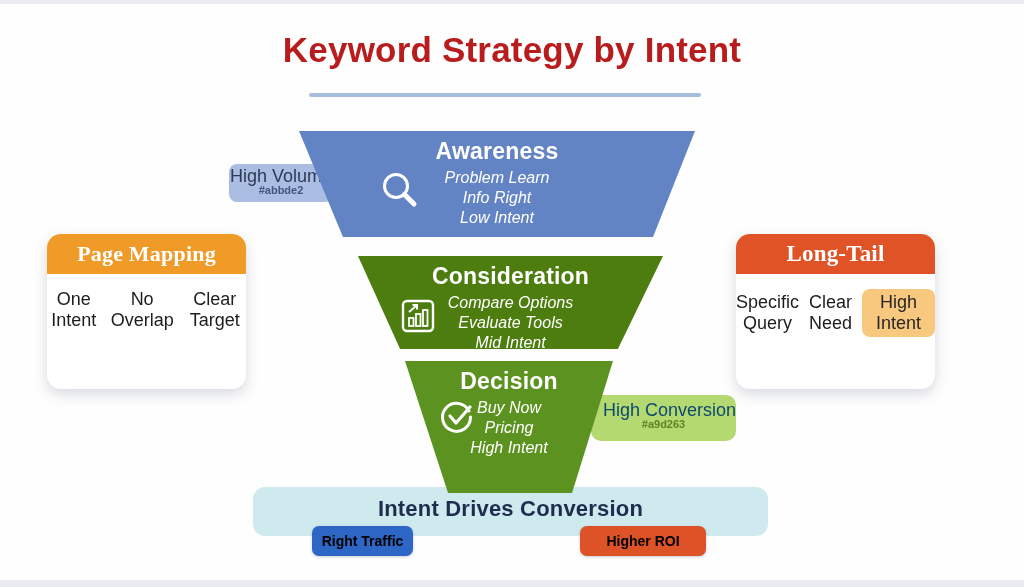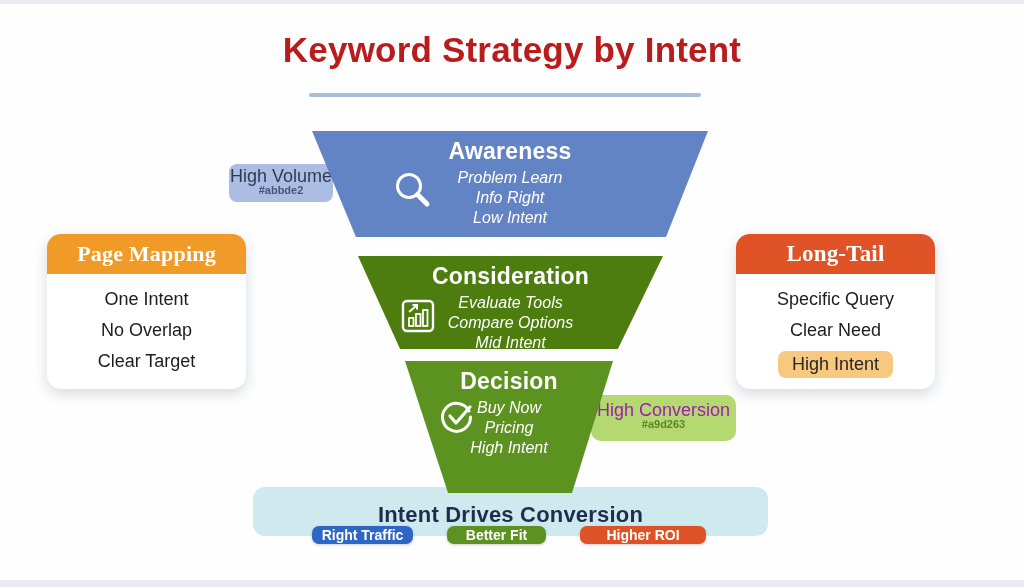--- a/index.html
+++ b/index.html
@@ -19,21 +19,21 @@
     letter-spacing: 0.2px;
   }
   .title-underline {
     position: absolute; left: 309px; top: 93px; width: 392px; height: 4px;
     background: #a8bedd; border-radius: 2px;
   }
 
   
   .stage { position: absolute; text-align: center; color: #ffffff; z-index: 2; }
   .stage-awareness {
-    left: 312px; top: 131px; width: 396px; height: 106px; background: #6384c4;
+    left: 299px; top: 131px; width: 396px; height: 106px; background: #6384c4;
     clip-path: polygon(0 0, 100% 0, 89.4% 100%, 11.1% 100%);
   }
   .stage-consideration {
     left: 358px; top: 256px; width: 305px; height: 93px; background: #4d7c0f;
     clip-path: polygon(0 0, 100% 0, 85.2% 100%, 13.8% 100%);
   }
   .stage-decision {
     left: 405px; top: 361px; width: 208px; height: 132px; background: #5c9320;
     clip-path: polygon(0 0, 100% 0, 80.3% 100%, 20.7% 100%);
   }
@@ -49,54 +49,54 @@
   .tag-high-volume {
     left: 229px; top: 164px; width: 104px; height: 38px;
     background: #abbde2; padding-top: 4px;
   }
   .tag-high-conversion {
     left: 591px; top: 395px; width: 145px; height: 46px;
     background: #b3d970; border-radius: 10px; padding-top: 7px;
   }
   .tag-label { font-size: 18px; font-weight: 400; color: #2c3a55; line-height: 16px; }
   .tag-hex { font-size: 11px; font-weight: 600; color: #45547a; line-height: 13px; }
-  .tag-high-conversion .tag-label { color: #a21caf; }
+  .tag-high-conversion .tag-label { color: #0c4a6e; text-align: right; }
   .tag-high-conversion .tag-hex { color: #5d8526; }
 
   
   .side-card {
     position: absolute; top: 234px; width: 199px; height: 155px;
     background: #ffffff; border-radius: 14px;
     box-shadow: 0 5px 14px rgba(40,50,80,0.18);
     overflow: hidden; text-align: center; z-index: 3;
   }
   .card-left { left: 47px; }
   .card-right { left: 736px; }
   .card-header { height: 40px; display: flex; align-items: center; justify-content: center; font-family: Liberation Serif, serif; }
   .card-left .card-header { background: #f09a28; }
   .card-right .card-header { background: #df5327; }
   .card-title { color: #ffffff; font-weight: bold; font-size: 22px; letter-spacing: 0.2px; }
   .card-right .card-title { font-size: 23px; }
-  .card-body { padding-top: 15px; display: flex; flex-direction: column; align-items: center; gap: 10px; }
+  .card-body { padding-top: 15px; display: flex; flex-direction: row; align-items: center; gap: 10px; }
   .card-item { font-size: 18px; color: #1d1d1f; line-height: 21px; }
   .card-item-highlight {
     display: inline-block; background: #f8c87e; border-radius: 8px;
     padding: 3px 14px; font-size: 18px; color: #272727; line-height: 21px;
   }
 
   
   .banner {
     position: absolute; left: 253px; top: 487px; width: 515px; height: 49px;
     background: #cfeaee; border-radius: 12px; text-align: center; z-index: 1;
   }
-  .banner-title { font-size: 22px; font-weight: bold; color: #1e2c4e; margin-top: 15px; letter-spacing: 0.2px; }
+  .banner-title { font-size: 22px; font-weight: bold; color: #1e2c4e; margin-top: 9px; letter-spacing: 0.2px; }
   .chip {
-    position: absolute; top: 526px; height: 18px; border-radius: 7px; z-index: 2;
+    position: absolute; top: 526px; height: 30px; border-radius: 7px; z-index: 2;
     display: flex; align-items: center; justify-content: center;
-    color: #ffffff; font-size: 14px; font-weight: 600;
+    color: #000000; font-size: 14px; font-weight: 600;
     box-shadow: 0 1px 3px rgba(40,50,80,0.25);
   }
   .chip-right-traffic { left: 312px; width: 101px; background: #2d66c4; }
   .chip-better-fit   { left: 447px; width: 99px;  background: #5c9320; }
   .chip-higher-roi   { left: 580px; width: 126px; background: #dd5226; }
 </style>
 </head>
 <body>
 
 <div class="stage-canvas">
@@ -136,22 +136,22 @@
         <rect x="2" y="2" width="30" height="30" rx="4" stroke="#ffffff" stroke-width="2.4"></rect>
         <rect x="8" y="19" width="4.5" height="8" stroke="#ffffff" stroke-width="1.8"></rect>
         <rect x="15" y="15" width="4.5" height="12" stroke="#ffffff" stroke-width="1.8"></rect>
         <rect x="22" y="11" width="4.5" height="16" stroke="#ffffff" stroke-width="1.8"></rect>
         <path d="M8 13 L15 7" stroke="#ffffff" stroke-width="2"></path>
         <path d="M11.5 6 L16 6 L16 10.5" stroke="#ffffff" stroke-width="2" fill="none"></path>
       </svg>
     </span>
     <div class="stage-name">Consideration</div>
     <div class="stage-lines">
+      <div>Compare Options</div>
       <div>Evaluate Tools</div>
-      <div>Compare Options</div>
       <div>Mid Intent</div>
     </div>
   </div>
 
   <div class="stage stage-decision">
     <span class="stage-icon">
       <svg width="36" height="36" viewBox="0 0 36 36" fill="none">
         <path d="M30 12 A14 14 0 1 0 31.5 18" stroke="#ffffff" stroke-width="3" stroke-linecap="round" fill="none"></path>
         <path d="M11 17 L17 24 L31 8" stroke="#ffffff" stroke-width="3.2" stroke-linecap="round" stroke-linejoin="round" fill="none"></path>
       </svg>
@@ -183,17 +183,16 @@
       <div class="card-item">Specific Query</div>
       <div class="card-item">Clear Need</div>
       <div class="card-item-highlight">High Intent</div>
     </div>
   </div>
 
   <div class="banner">
     <div class="banner-title">Intent Drives Conversion</div>
   </div>
   <div class="chip chip-right-traffic">Right Traffic</div>
-  <div class="chip chip-better-fit">Better Fit</div>
   <div class="chip chip-higher-roi">Higher ROI</div>
 
   <div class="edge-strip bottom"></div>
 </div>
 
 </body></html>

